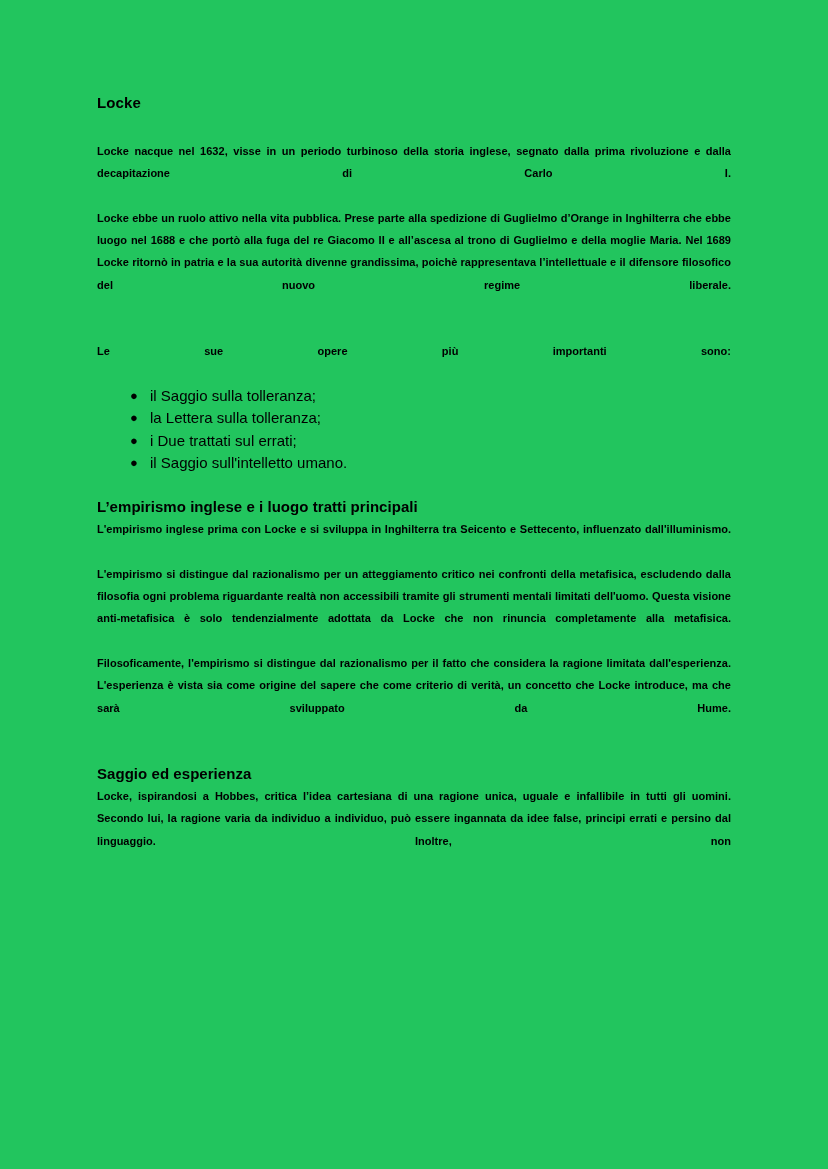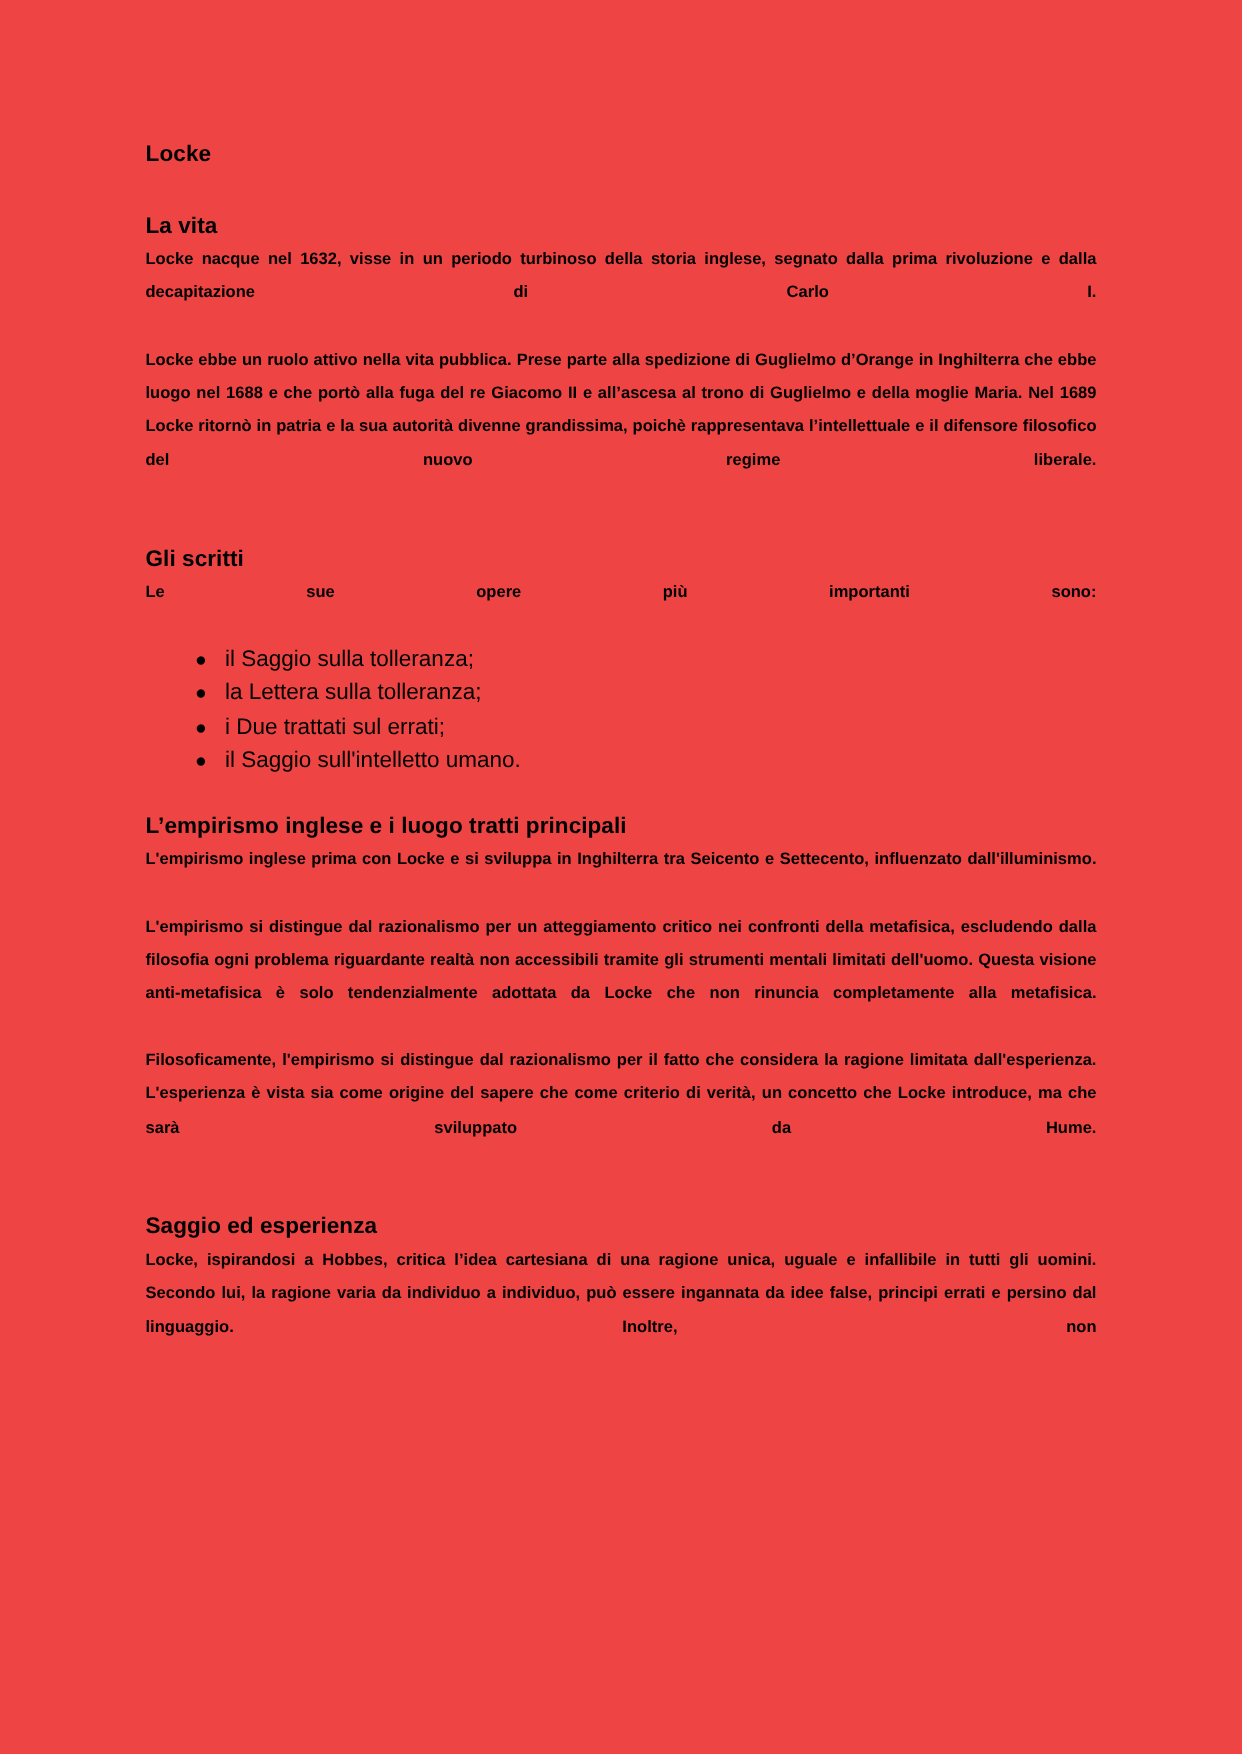--- a/index.html
+++ b/index.html
@@ -8,21 +8,21 @@
     background: #ffffff;
   }
   body {
     font-family: "Liberation Sans", sans-serif;
     color: #000000;
   }
   .page {
     position: relative;
     width: 828px;
     height: 1169px;
-    background: #ef4444;
+    background: #22c55e;
     margin: 0 auto;
     overflow: hidden;
     box-sizing: border-box;
   }
   .content {
     position: absolute;
     left: 97px;
     top: 92px;
     width: 634px;
   }
@@ -84,29 +84,27 @@
 </style>
 </head>
 <body>
 
 <div class="page">
   <div class="content">
 
     <h1 class="doc-title">Locke</h1>
 
     <div class="section">
-      <h2 class="section-heading">La vita</h2>
       <p class="para">Locke nacque nel 1632, visse in un periodo turbinoso della storia inglese, segnato dalla prima rivoluzione e dalla decapitazione di Carlo I.</p>
       <p class="para">Locke ebbe un ruolo attivo nella vita pubblica. Prese parte alla spedizione di Guglielmo d’Orange in Inghilterra che ebbe luogo nel 1688 e che portò alla fuga del re Giacomo II e all’ascesa al trono di Guglielmo e della moglie Maria. Nel 1689 Locke ritornò in patria e la sua autorità divenne grandissima, poichè rappresentava l’intellettuale e il difensore filosofico del nuovo regime liberale.</p>
     </div>
 
     <div class="gap-section"></div>
 
     <div class="section">
-      <h2 class="section-heading">Gli scritti</h2>
       <p class="para">Le sue opere più importanti sono:</p>
       <ul class="bullet-list">
         <li class="bullet-item">
           <span class="bullet-dot">●</span>
           <span>il Saggio sulla tolleranza;</span>
         </li>
         <li class="bullet-item">
           <span class="bullet-dot">●</span>
           <span>la Lettera sulla tolleranza;</span>
         </li>

